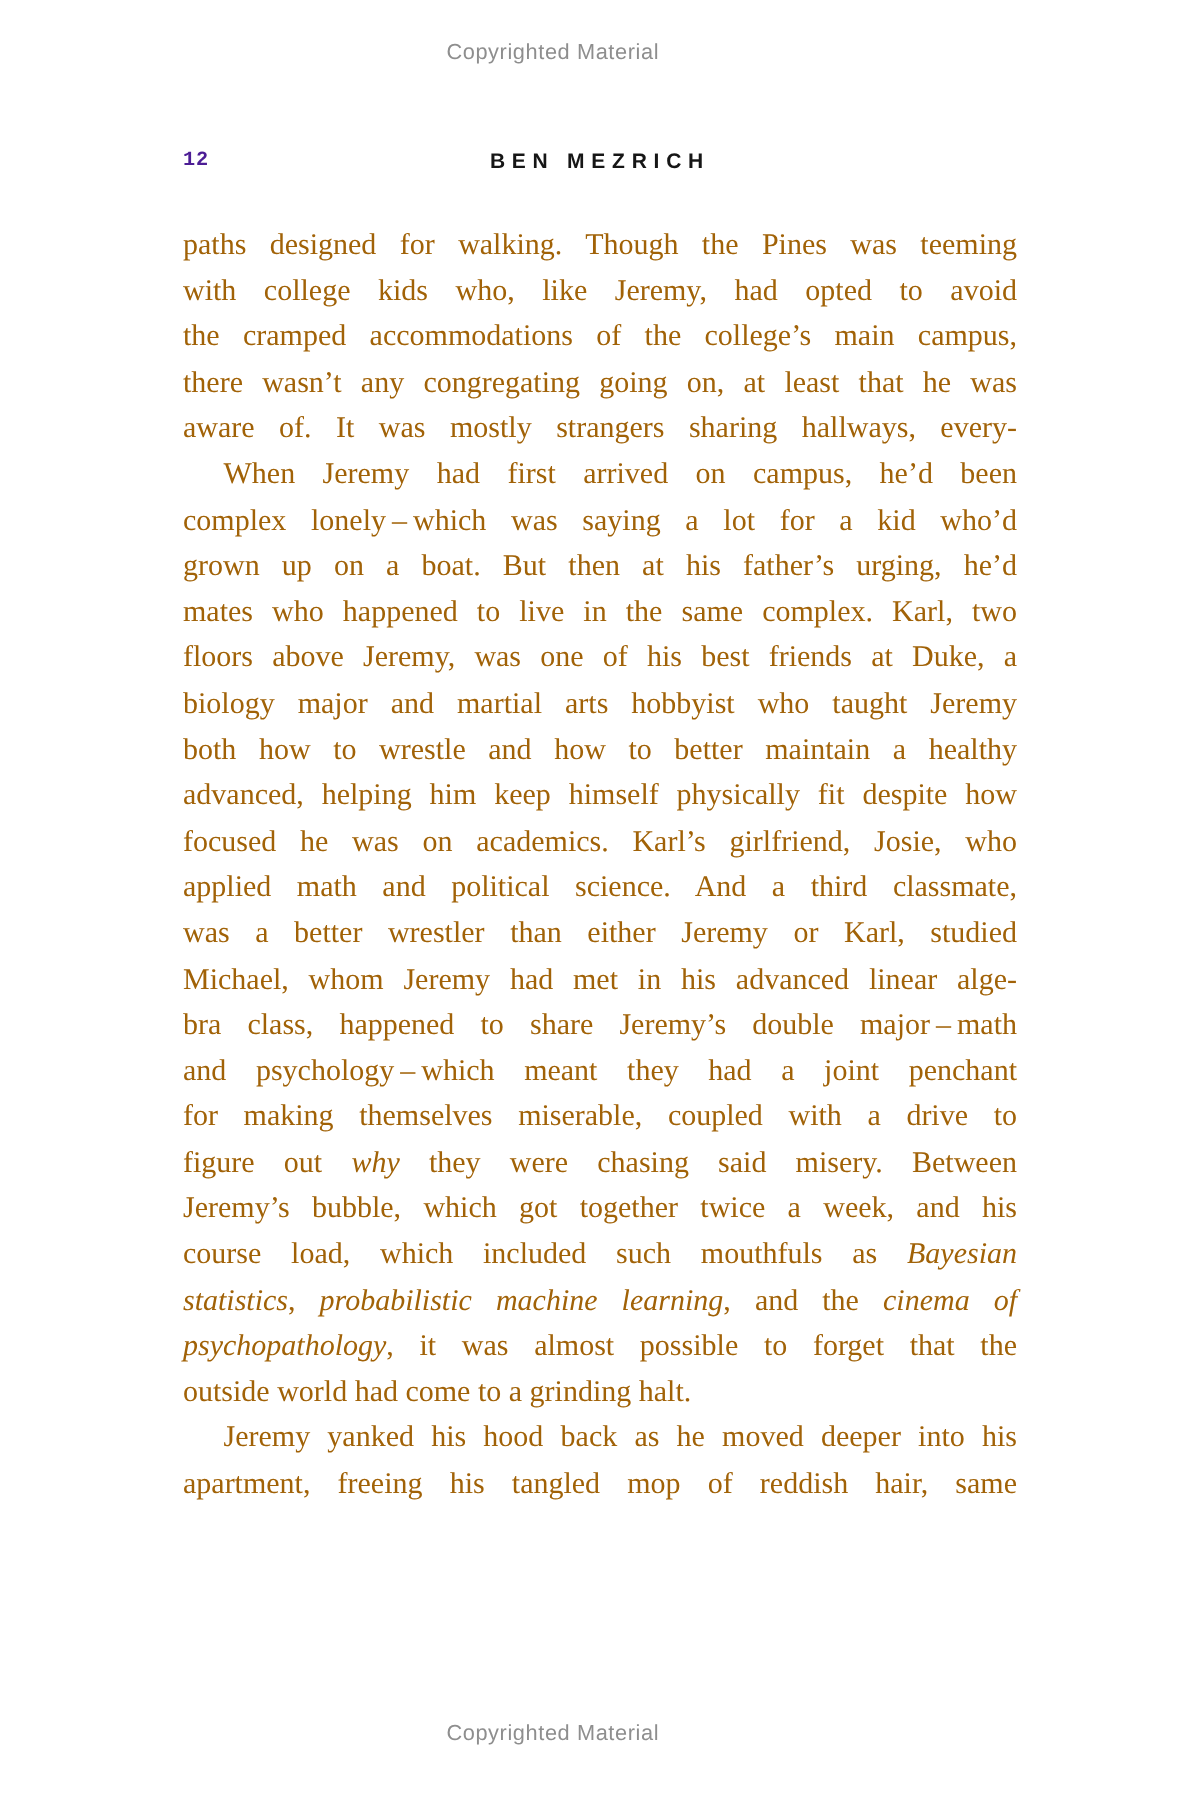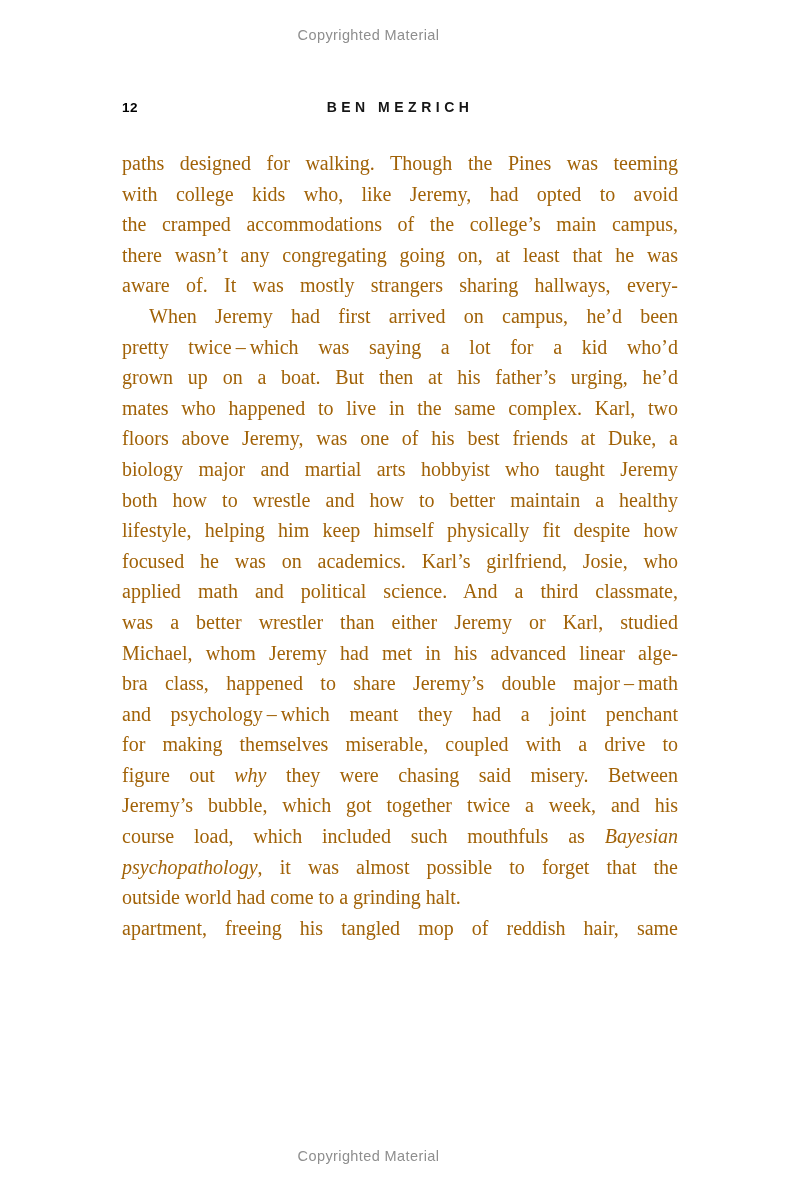--- a/index.html
+++ b/index.html
@@ -31,25 +31,25 @@
     position: absolute;
     top: 99px;
     left: 122px;
     width: 556px;
     height: 18px;
   }
   .folio {
     position: absolute;
     left: 0;
     top: 1px;
-    font-family: Liberation Sans, sans-serif;
+    font-family: Liberation Mono, monospace;
     font-weight: 700;
     font-size: 13.5px;
     letter-spacing: 0.5px;
-    color: #000000;
+    color: #4c1d95;
   }
   .running-head {
     position: absolute;
     left: 0;
     width: 556px;
     text-align: center;
     font-family: "Liberation Sans", sans-serif;
     font-weight: 700;
     font-size: 14px;
     letter-spacing: 4.5px;
@@ -90,40 +90,42 @@
   <div class="body-text">
       <div class="para">
         <div class="line"><span>paths designed for walking. Though the Pines was teeming</span></div>
         <div class="line"><span>with college kids who, like Jeremy, had opted to avoid</span></div>
         <div class="line"><span>the cramped accommodations of the college’s main campus,</span></div>
         <div class="line"><span>there wasn’t any congregating going on, at least that he was</span></div>
         <div class="line"><span>aware of. It was mostly strangers sharing hallways, every-</span></div>
       </div>
       <div class="para">
         <div class="line ind"><span>When Jeremy had first arrived on campus, he’d been</span></div>
-        <div class="line"><span>pretty twice – which was saying a lot for a kid who’d</span></div>
+        <div class="line"><span>complex lonely – which was saying a lot for a kid who’d</span></div>
         <div class="line"><span>grown up on a boat. But then at his father’s urging, he’d</span></div>
         <div class="line"><span>mates who happened to live in the same complex. Karl, two</span></div>
         <div class="line"><span>floors above Jeremy, was one of his best friends at Duke, a</span></div>
         <div class="line"><span>biology major and martial arts hobbyist who taught Jeremy</span></div>
         <div class="line"><span>both how to wrestle and how to better maintain a healthy</span></div>
-        <div class="line"><span>lifestyle, helping him keep himself physically fit despite how</span></div>
+        <div class="line"><span>advanced, helping him keep himself physically fit despite how</span></div>
         <div class="line"><span>focused he was on academics. Karl’s girlfriend, Josie, who</span></div>
         <div class="line"><span>applied math and political science. And a third classmate,</span></div>
         <div class="line"><span>was a better wrestler than either Jeremy or Karl, studied</span></div>
         <div class="line"><span>Michael, whom Jeremy had met in his advanced linear alge-</span></div>
         <div class="line"><span>bra class, happened to share Jeremy’s double major – math</span></div>
         <div class="line"><span>and psychology – which meant they had a joint penchant</span></div>
         <div class="line"><span>for making themselves miserable, coupled with a drive to</span></div>
         <div class="line"><span>figure out </span><span class="it">why</span><span> they were chasing said misery. Between</span></div>
         <div class="line"><span>Jeremy’s bubble, which got together twice a week, and his</span></div>
         <div class="line"><span>course load, which included such mouthfuls as </span><span class="it">Bayesian</span></div>
+        <div class="line"><span class="it">statistics</span><span>, </span><span class="it">probabilistic machine learning</span><span>, and the </span><span class="it">cinema of</span></div>
         <div class="line"><span class="it">psychopathology</span><span>, it was almost possible to forget that the</span></div>
         <div class="line short"><span>outside world had come to a grinding halt.</span></div>
       </div>
       <div class="para">
+        <div class="line ind"><span>Jeremy yanked his hood back as he moved deeper into his</span></div>
         <div class="line"><span>apartment, freeing his tangled mop of reddish hair, same</span></div>
       </div>
     </div>
 
   <div class="copyright-notice bottom">Copyrighted Material</div>
 
 </div>
 
 </body></html>

